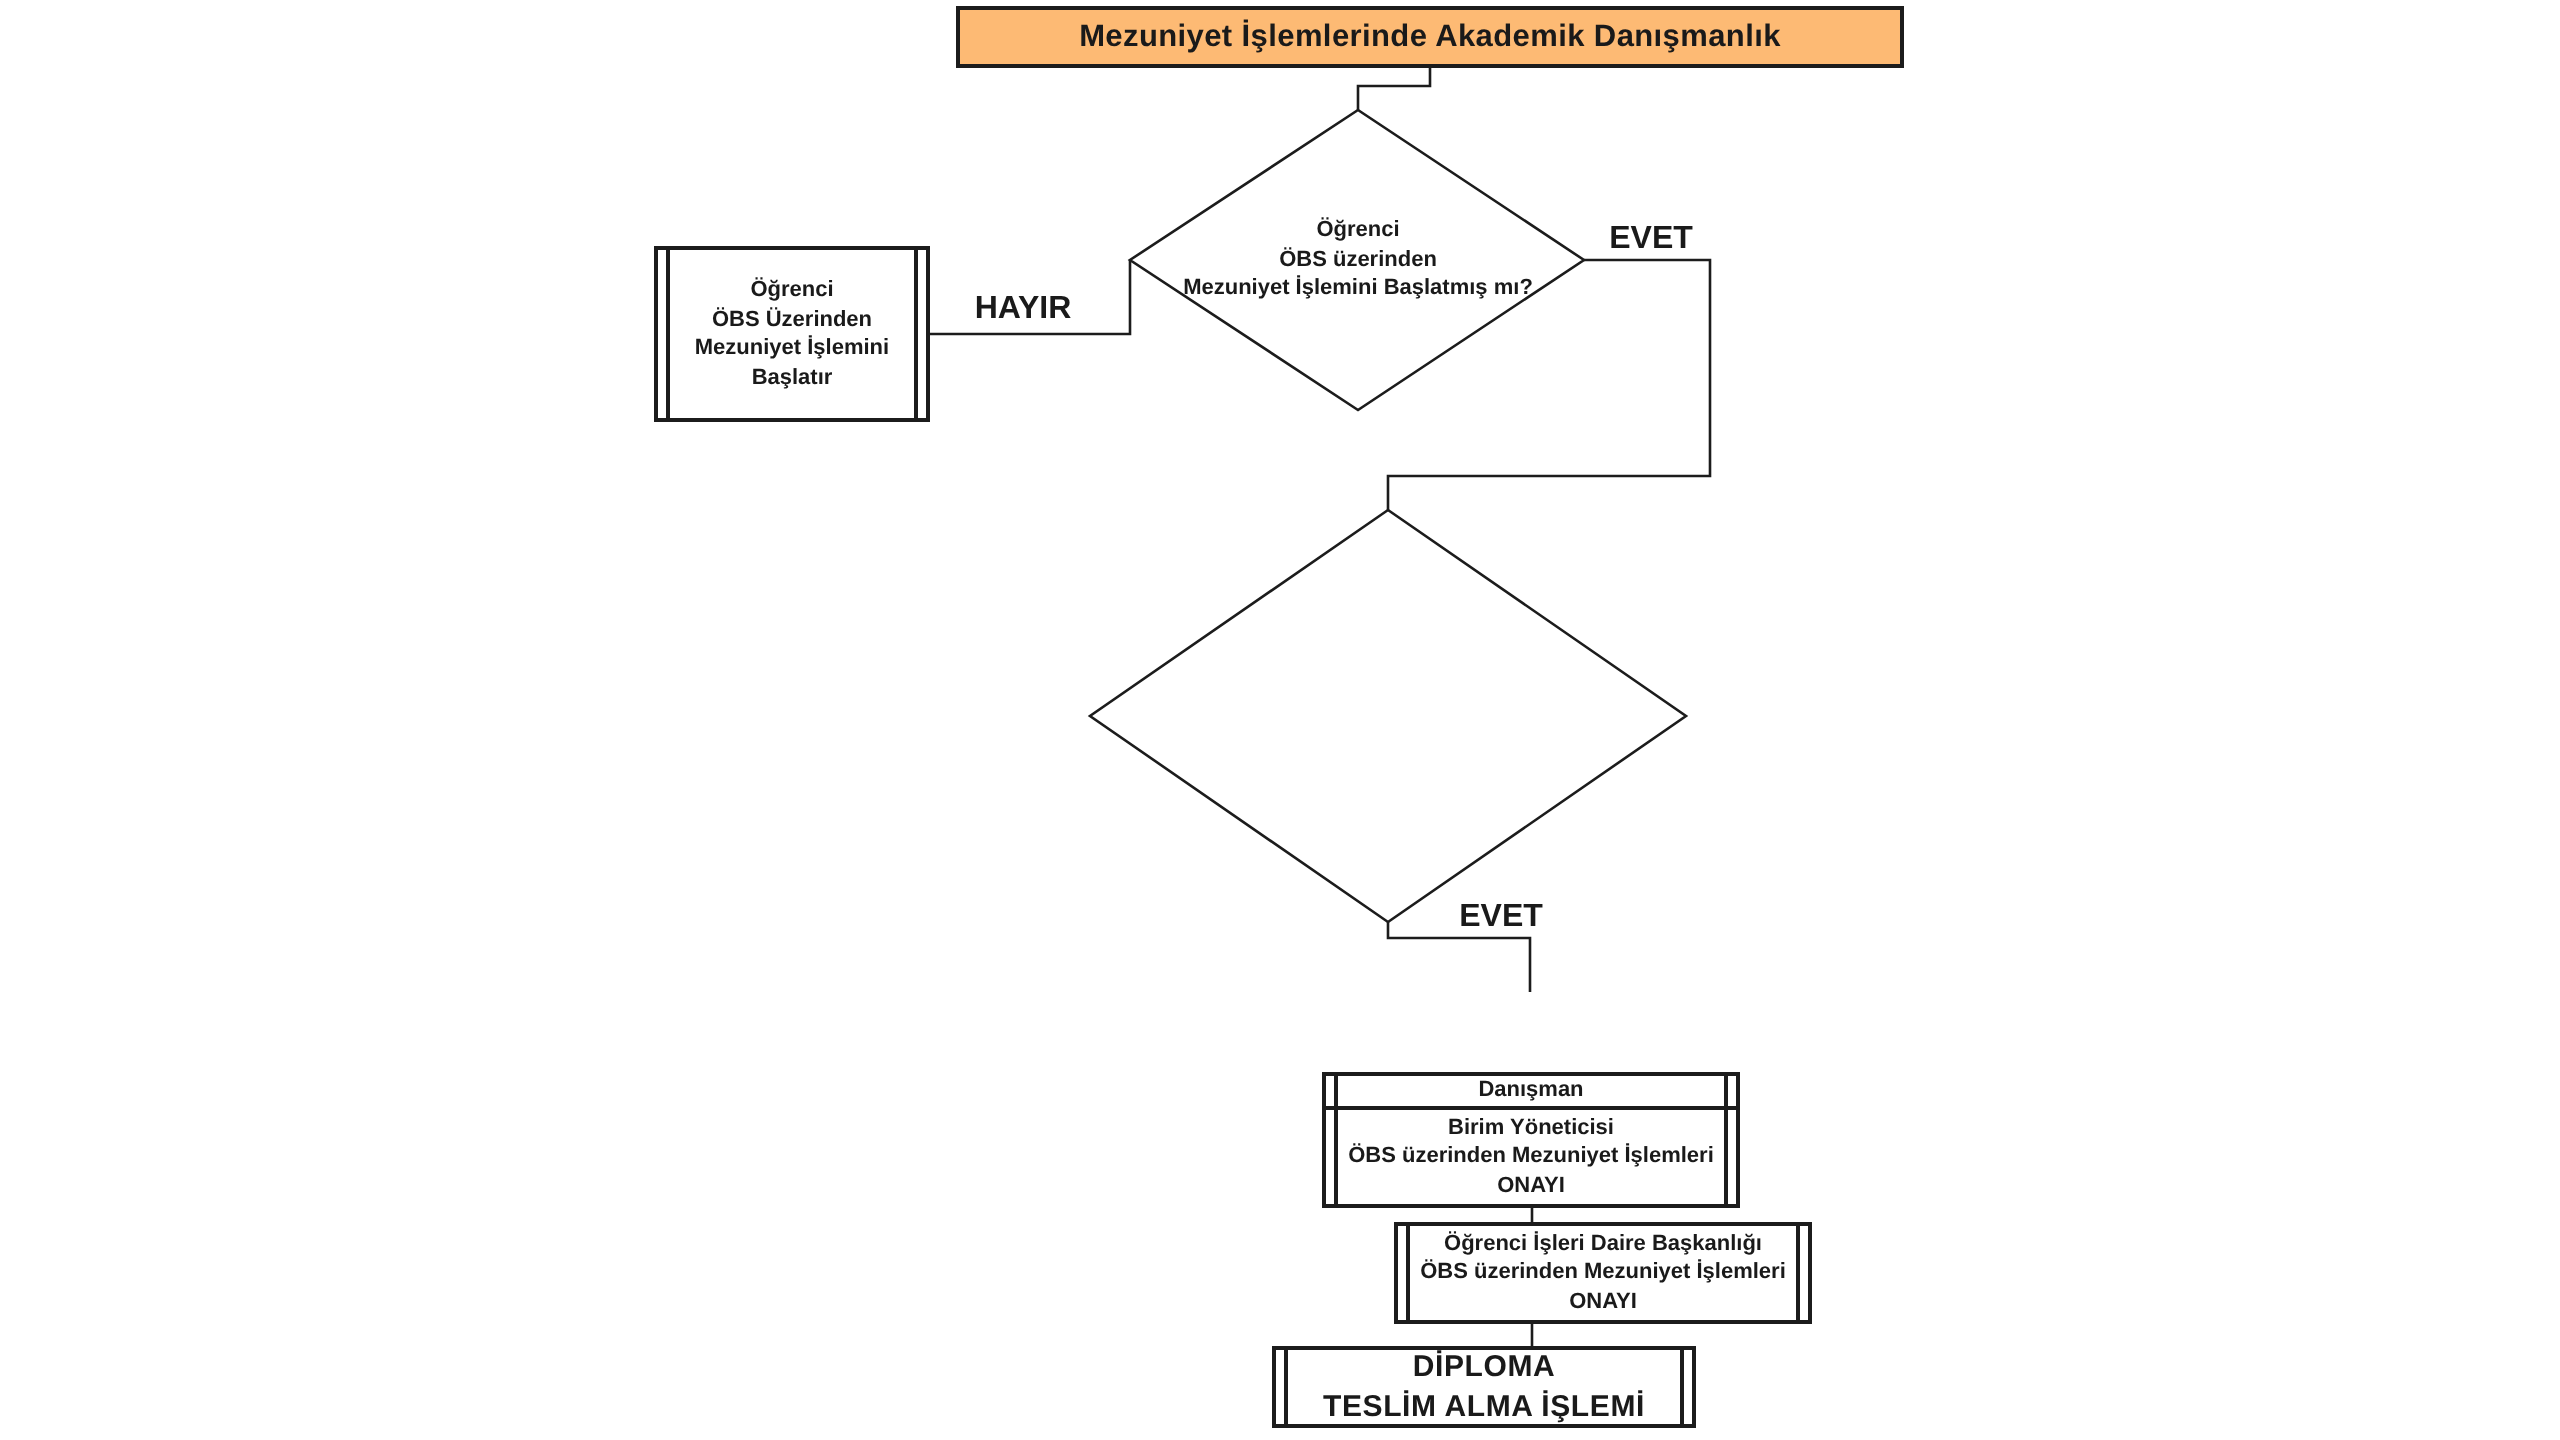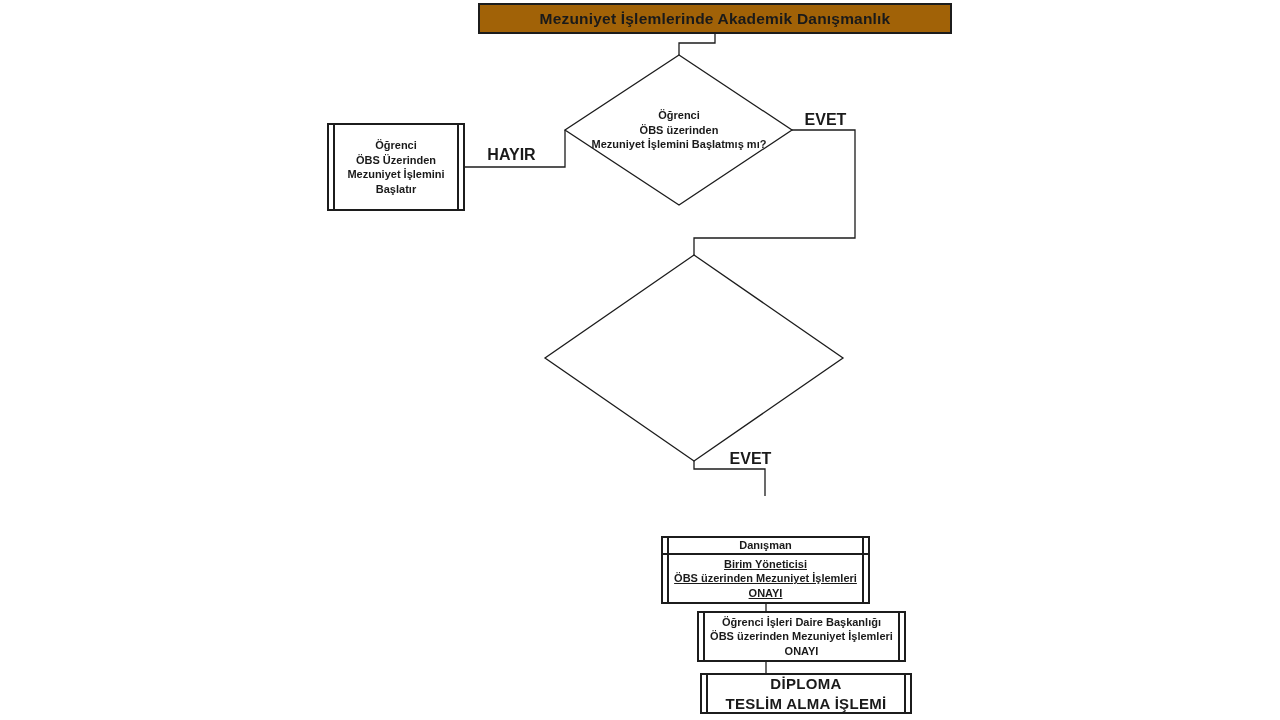--- a/index.html
+++ b/index.html
@@ -24,21 +24,21 @@
   }
   .node-text {
     white-space: pre-line;
     text-align: center;
   }
   
   .title-box {
     position: absolute;
     left: 478px; top: 3px;
     width: 470px; height: 27px;
-    background: #a16207;
+    background: #fdba74;
     border: 2px solid #1c1c1c;
     display: flex;
     align-items: center;
     justify-content: center;
     font-size: 15.5px;
     letter-spacing: 0.2px;
   }
   
   .diamond-text {
     position: absolute;
@@ -65,24 +65,24 @@
     content: "";
     position: absolute;
     top: 0; bottom: 0;
     width: 1.6px;
     background: #1c1c1c;
   }
   .pbox::before { left: 4px; }
   .pbox::after  { right: 4px; }
   .start-box { left: 327px; top: 123px; width: 134px; height: 84px; }
   .approve-1 { left: 661px; top: 496px; width: 205px; height: 44px; margin-top: 40px; }
-  .approve-2 { left: 661px; top: 553px; width: 205px; height: 47px; text-decoration: underline; }
+  .approve-2 { left: 661px; top: 553px; width: 205px; height: 47px; }
   .approve-3 { left: 697px; top: 611px; width: 205px; height: 47px; }
   .diploma-box {
-    left: 700px; top: 673px; width: 208px; height: 37px;
+    left: 636px; top: 673px; width: 208px; height: 37px;
     font-size: 15px; line-height: 20px; letter-spacing: 0.3px;
   }
   
   .wire-label {
     position: absolute;
     width: 55px;
     text-align: center;
     font-size: 16px;
   }
   .lbl-evet-top    { left: 798px; top: 111px; }

